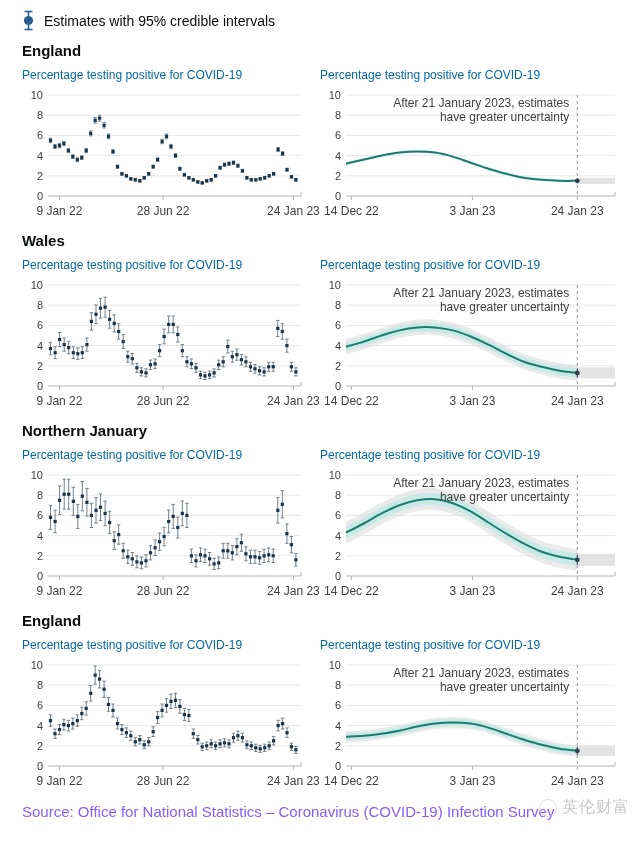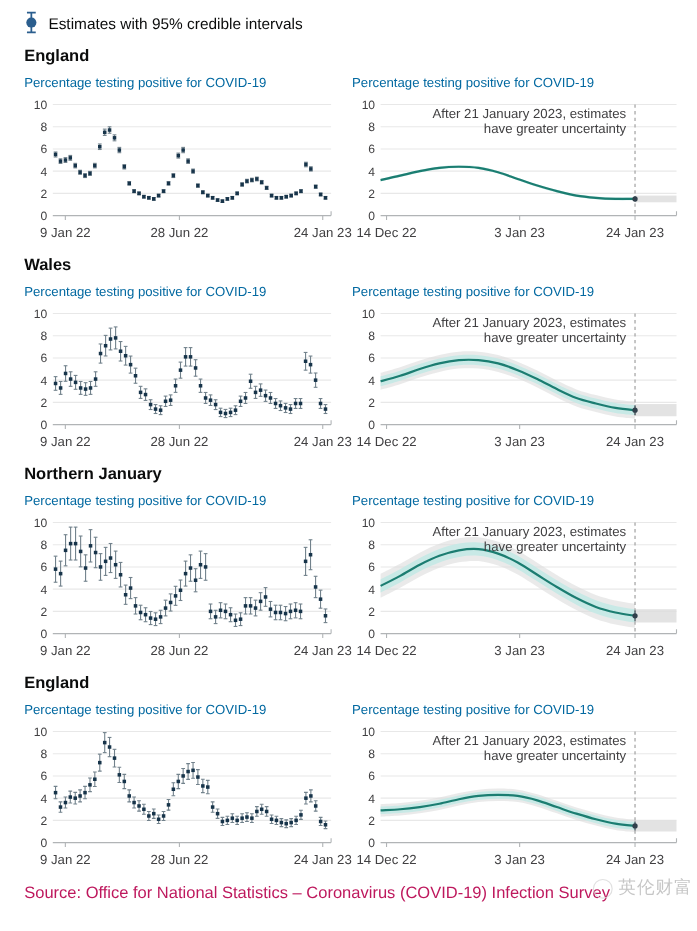--- a/index.html
+++ b/index.html
@@ -5,21 +5,21 @@
   html,body{margin:0;padding:0;background:#fff;font-family:"Liberation Sans",sans-serif;}
   .page{width:634px;height:846px;position:relative;overflow:hidden;background:#fff;box-sizing:border-box;padding:8px 6px 0 22px;}
   .legend{display:flex;align-items:center;gap:9px;font-size:14px;color:#0b0c0c;margin:2px 0 2px;}
   .legend svg{flex:0 0 auto;}
   .section-title{font-size:15px;font-weight:700;color:#0b0c0c;margin:11px 0 9px;}
   .charts{display:flex;gap:14px;}
   .chart{margin:0;}
   .chart-caption{font-size:12px;color:#0369a1;margin:0 0 7px;}
   .plot svg{overflow:visible;display:block;}
   .footer{position:relative;margin-top:12px;height:34px;}
-  .source{font-size:15px;color:#be185d;}
+  .source{font-size:15px;color:#8b5cf6;}
   .watermark{position:absolute;right:-2px;top:-6px;display:flex;align-items:center;gap:5px;color:#c6c6c6;font-size:16px;letter-spacing:1px;}
   .wm-circle{width:16px;height:16px;border:1.5px solid #d8d8d8;border-radius:50%;opacity:.8;}
 </style>
 </head>
 <body>
 
 <div class="page">
 
   <div class="legend">
     <svg width="13" height="21" viewBox="0 0 13 21">

